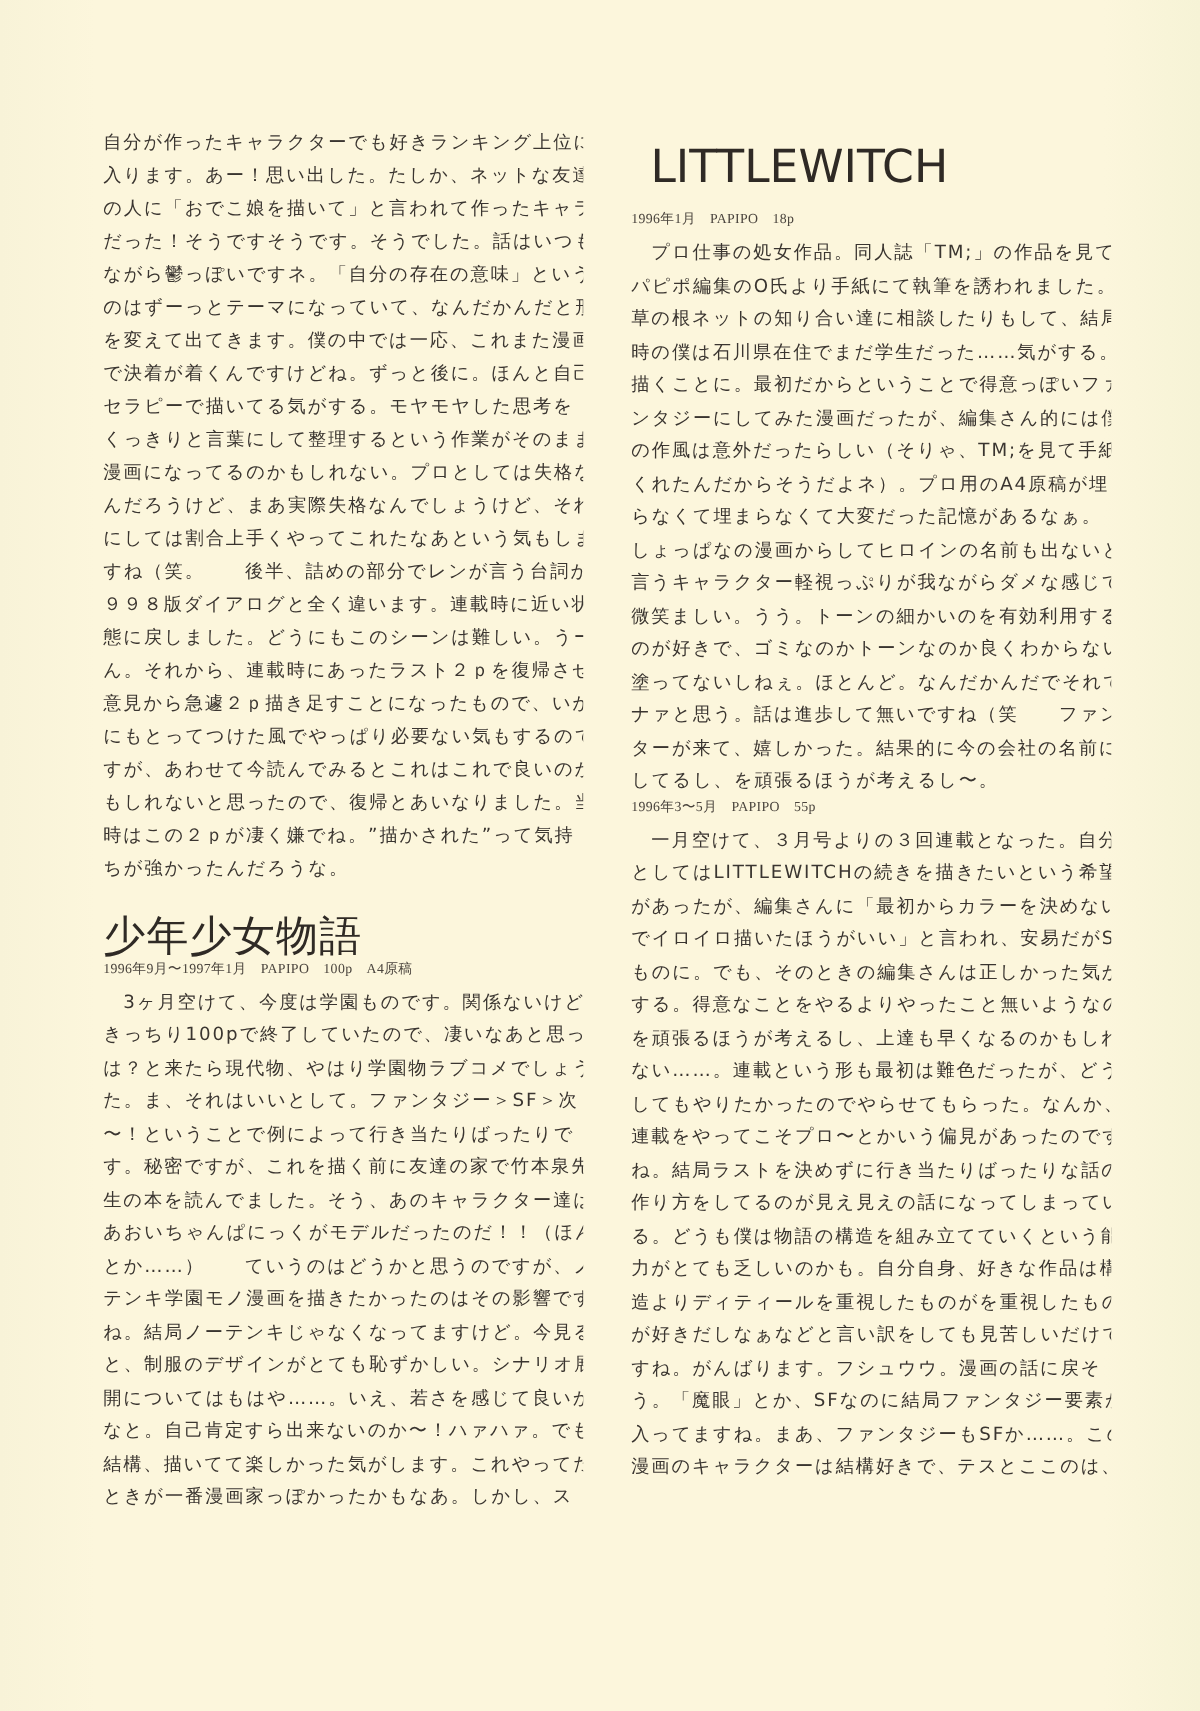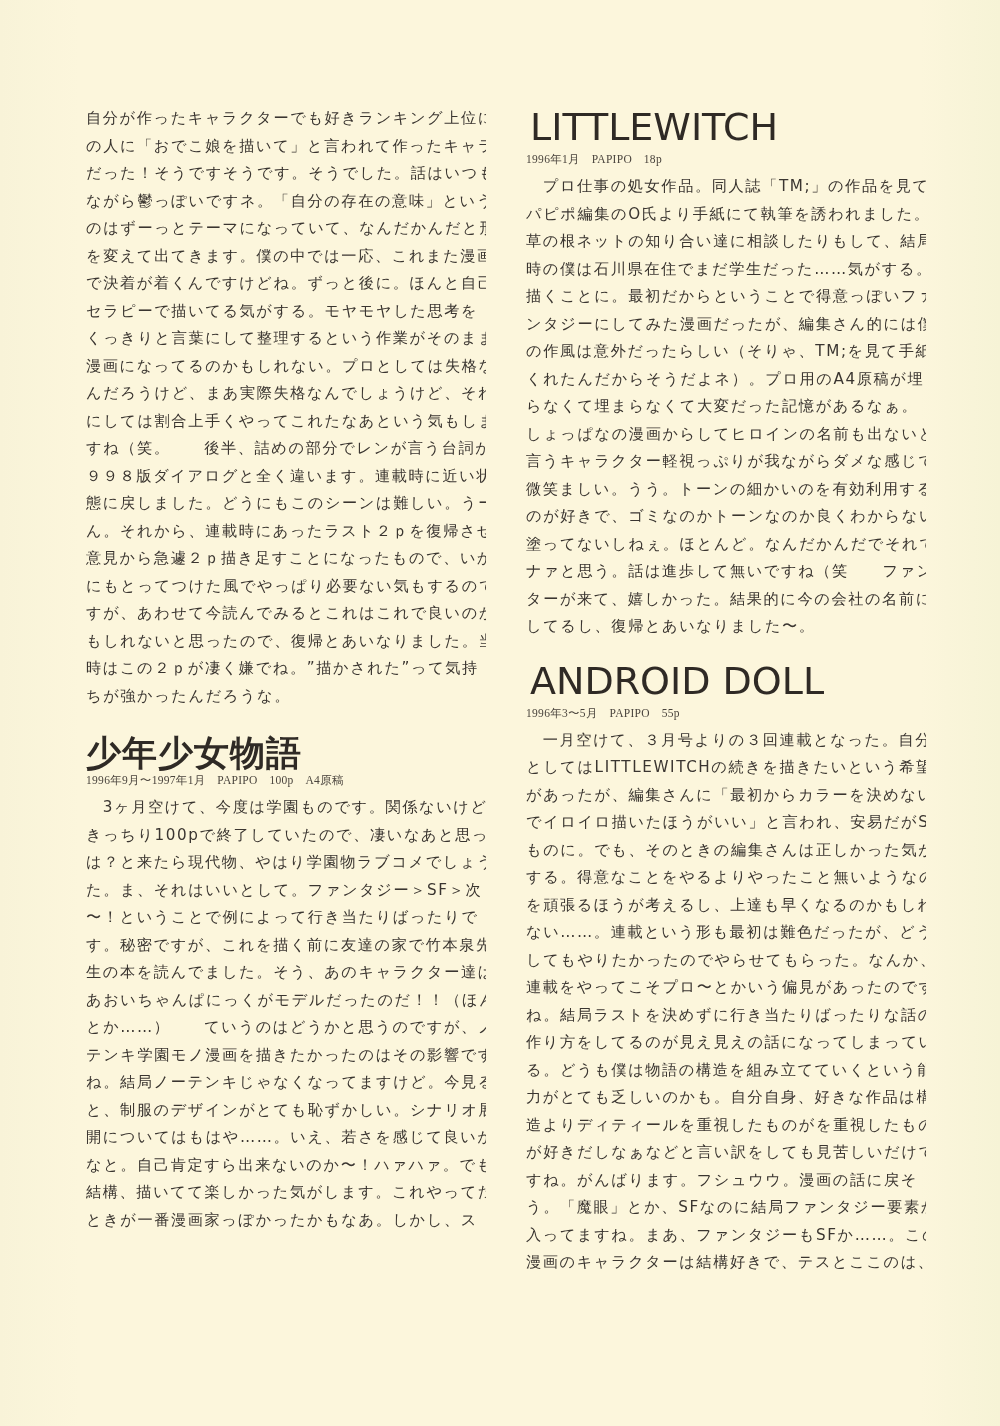--- a/index.html
+++ b/index.html
@@ -40,26 +40,26 @@
       display: block;
       white-space: nowrap;
       overflow: hidden;
     }
     .section-title-jp {
       font-size: 35px;
       line-height: 38px;
       margin: 24px 0 0 0;
       letter-spacing: 1px;
       color: #2f2a25;
-      font-weight: bold;
+      font-weight: normal;
     }
     .section-title-en {
       font-size: 38px;
       line-height: 40px;
-      margin: 4px;
+      margin: 16px;
       letter-spacing: 0px;
       color: #2f2a25;
       font-weight: normal;
       font-family: "DejaVu Sans", sans-serif;
     }
     .meta {
       font-size: 11.5px;
       line-height: 16px;
       margin: 0 0 6px 0;
       color: #4a443d;
@@ -70,20 +70,21 @@
     .gap-title { margin-top: 20px; }
   </style>
 </head>
 <body>
 
 <div class="page">
 
   <div class="column col-left">
     <div class="para" id="left-intro">
         <span class="line">自分が作ったキャラクターでも好きランキング上位に</span>
+        <span class="line">入ります。あー！思い出した。たしか、ネットな友達</span>
         <span class="line">の人に「おでこ娘を描いて」と言われて作ったキャラ</span>
         <span class="line">だった！そうですそうです。そうでした。話はいつも</span>
         <span class="line">ながら鬱っぽいですネ。「自分の存在の意味」という</span>
         <span class="line">のはずーっとテーマになっていて、なんだかんだと形</span>
         <span class="line">を変えて出てきます。僕の中では一応、これまた漫画</span>
         <span class="line">で決着が着くんですけどね。ずっと後に。ほんと自己</span>
         <span class="line">セラピーで描いてる気がする。モヤモヤした思考を</span>
         <span class="line">くっきりと言葉にして整理するという作業がそのまま</span>
         <span class="line">漫画になってるのかもしれない。プロとしては失格な</span>
         <span class="line">んだろうけど、まあ実際失格なんでしょうけど、それ</span>
@@ -135,24 +136,23 @@
         <span class="line">の作風は意外だったらしい（そりゃ、TM;を見て手紙を</span>
         <span class="line">くれたんだからそうだよネ）。プロ用のA4原稿が埋ま</span>
         <span class="line">らなくて埋まらなくて大変だった記憶があるなぁ。</span>
         <span class="line">しょっぱなの漫画からしてヒロインの名前も出ないと</span>
         <span class="line">言うキャラクター軽視っぷりが我ながらダメな感じで</span>
         <span class="line">微笑ましい。うう。トーンの細かいのを有効利用する</span>
         <span class="line">のが好きで、ゴミなのかトーンなのか良くわからない</span>
         <span class="line">塗ってないしねぇ。ほとんど。なんだかんだでそれで</span>
         <span class="line">ナァと思う。話は進歩して無いですね（笑　　ファンレ</span>
         <span class="line">ターが来て、嬉しかった。結果的に今の会社の名前に</span>
-        <span class="line">してるし、復帰とあいなりました〜。</span>
+        <span class="line">してるし、を頑張るほうが考えるし〜。</span>
       </div>
 
-    <h2 class="section-title-en gap-title">ANDROID DOLL</h2>
     <div class="meta">1996年3〜5月　PAPIPO　55p</div>
     <div class="para" id="right-sec-1">
         <span class="line">　一月空けて、３月号よりの３回連載となった。自分</span>
         <span class="line">としてはLITTLEWITCHの続きを描きたいという希望</span>
         <span class="line">があったが、編集さんに「最初からカラーを決めない</span>
         <span class="line">でイロイロ描いたほうがいい」と言われ、安易だがSF</span>
         <span class="line">ものに。でも、そのときの編集さんは正しかった気が</span>
         <span class="line">する。得意なことをやるよりやったこと無いようなの</span>
         <span class="line">を頑張るほうが考えるし、上達も早くなるのかもしれ</span>
         <span class="line">ない……。連載という形も最初は難色だったが、どう</span>

